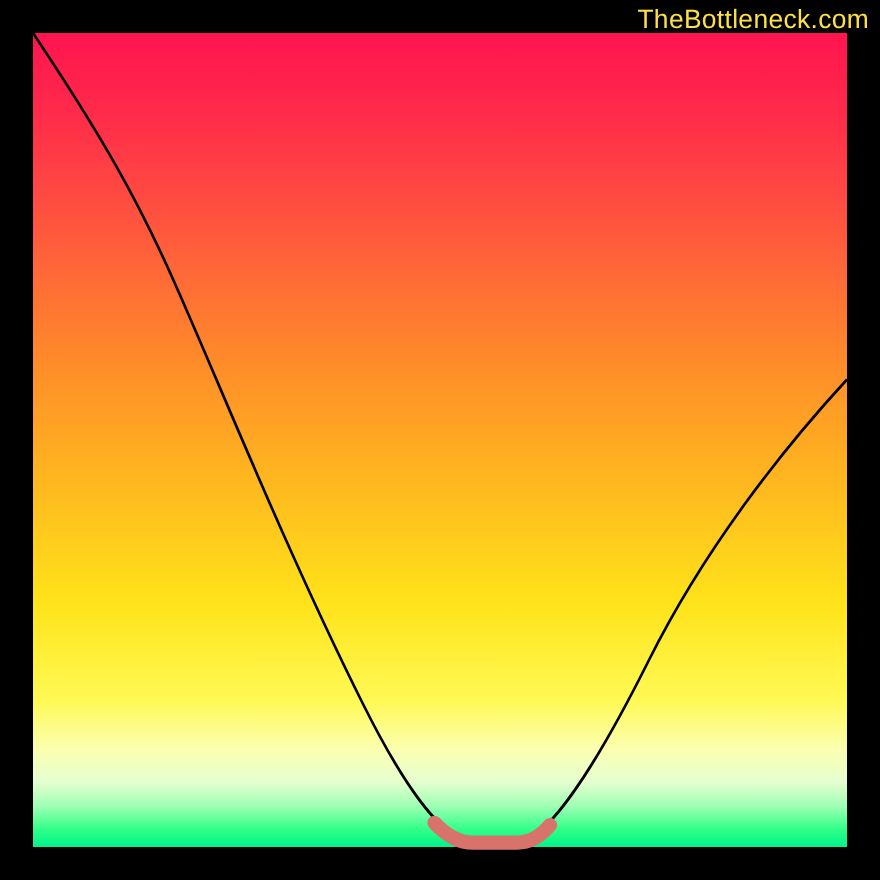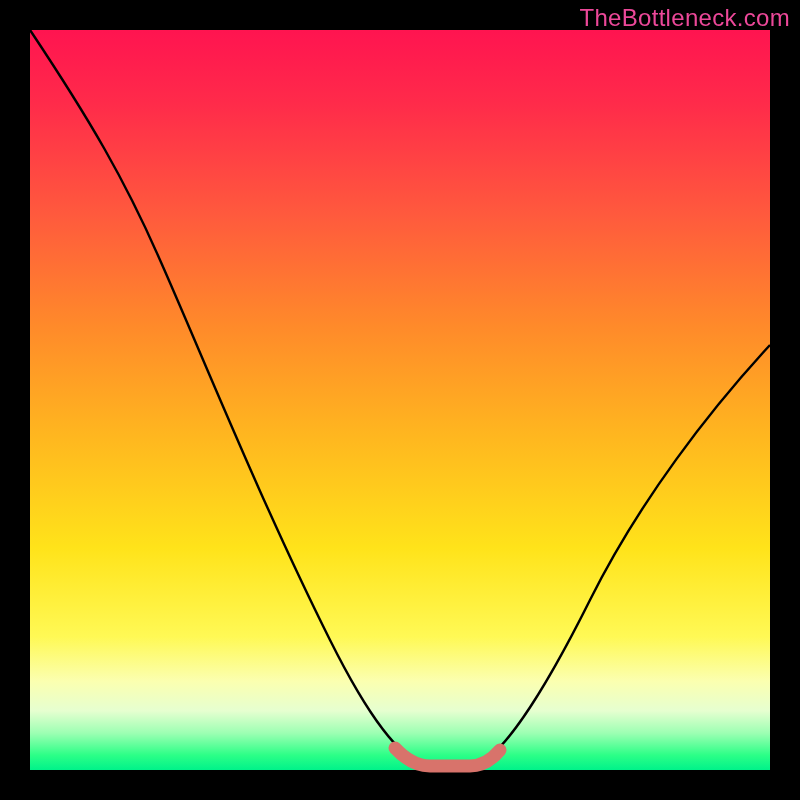--- a/index.html
+++ b/index.html
@@ -37,21 +37,21 @@
       #e6ffd0 92%,
       #9dffb3 95%,
       #2cff87 98%,
       #00f28a 100%
     );
   }
   .watermark {
     position: absolute;
     top: 4px;
     right: 10px;
-    color: #ec4899;
+    color: #fde047;
     font-size: 24px;
     font-weight: 500;
     letter-spacing: 0.3px;
     user-select: none;
   }
   svg.curve {
     position: absolute;
     left: 0;
     top: 0;
     width: 740px;

